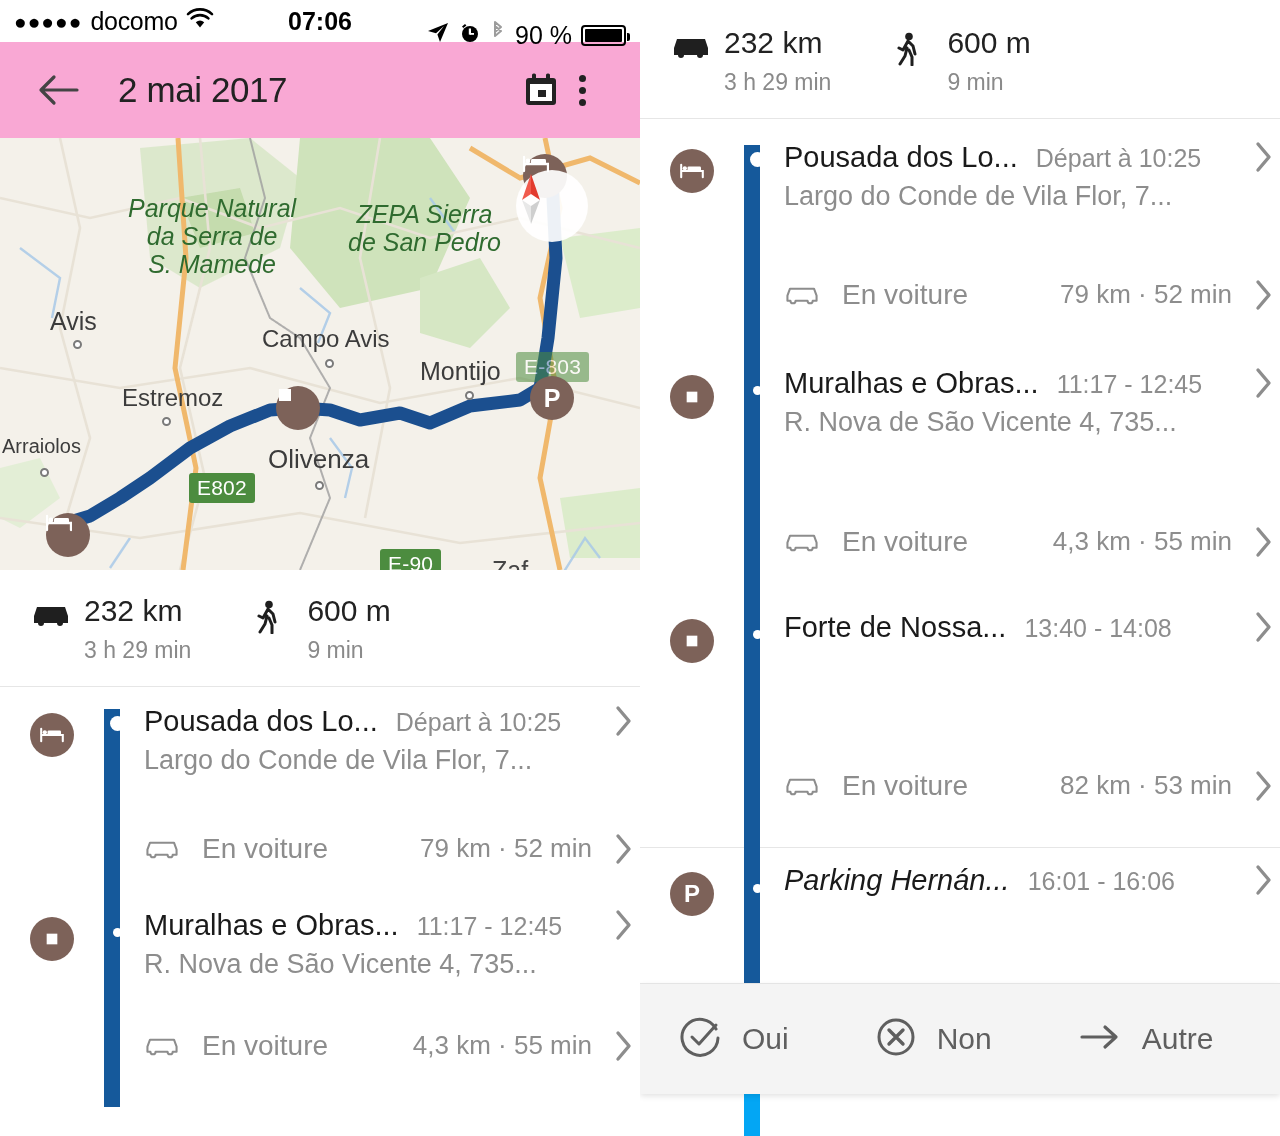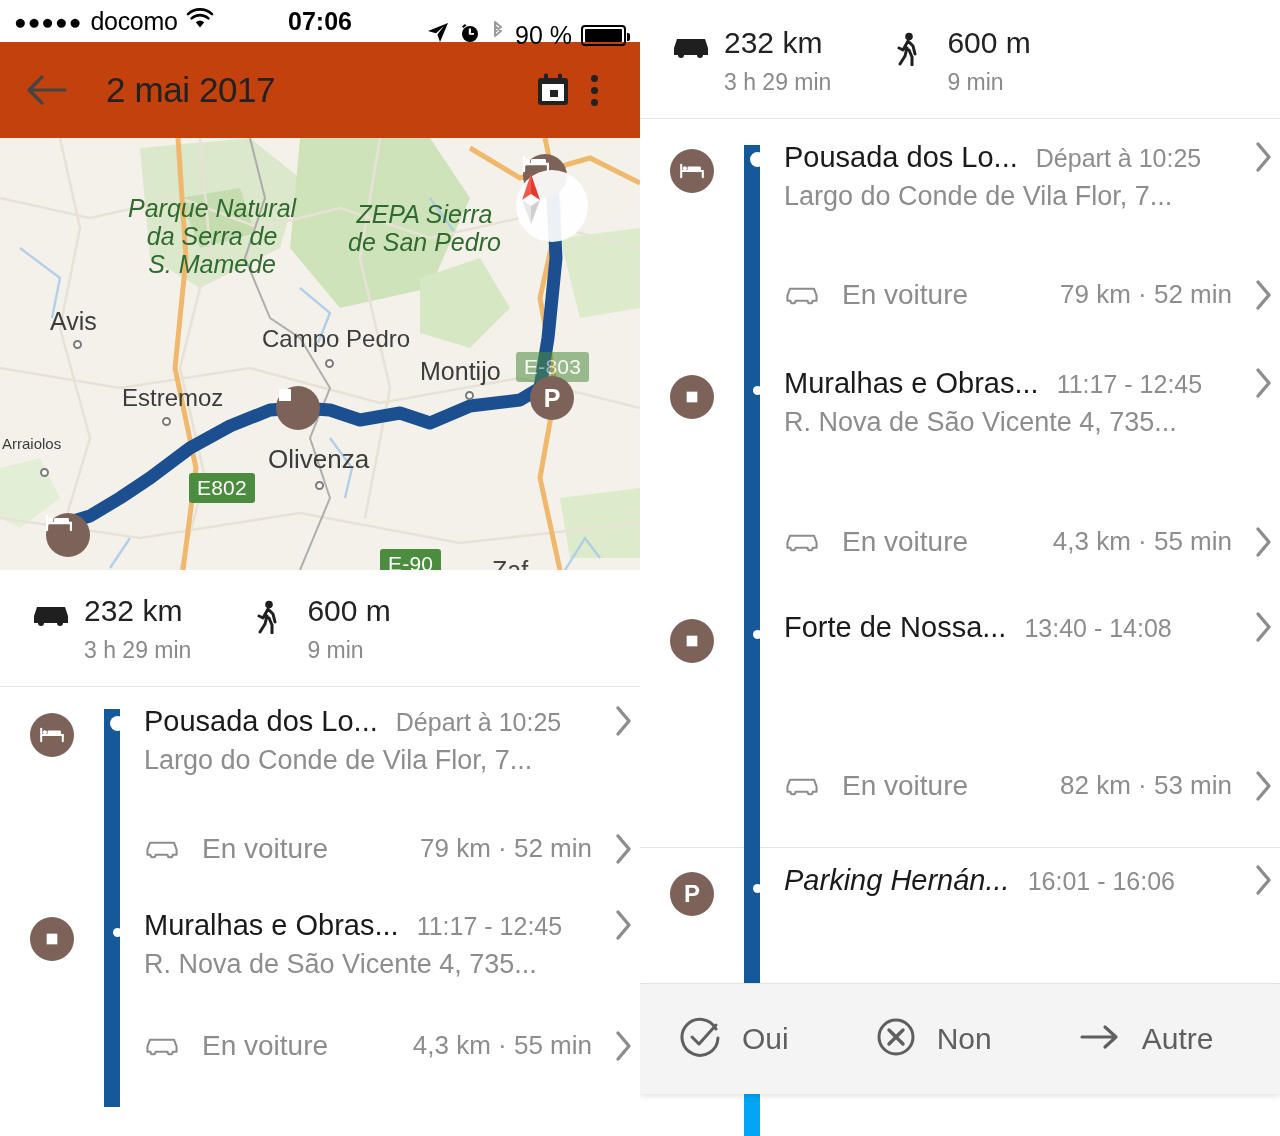--- a/index.html
+++ b/index.html
@@ -24,21 +24,21 @@
   .sb-dots { letter-spacing: 1px; font-size: 21px; line-height: 1; }
   .sb-carrier { font-size: 25px; letter-spacing: -0.3px; }
   .sb-center { position: absolute; left: 0; right: 0; text-align: center; font-size: 25px; font-weight: 600; pointer-events: none; }
   .sb-right { margin-left: auto; display: flex; align-items: center; gap: 9px; z-index: 2; margin-top: 28px; }
   .sb-pct { font-size: 25px; font-weight: 500; }
   .batt { width: 45px; height: 21px; border: 2.5px solid #000; border-radius: 4px; position: relative; padding: 2px; }
   .batt::after { content: ""; position: absolute; right: -6px; top: 6px; width: 3px; height: 8px; background: #000; border-radius: 0 2px 2px 0; }
   .batt i { display: block; height: 100%; background: #000; border-radius: 1px; }
 
   
-  .appbar { height: 96px; display: flex; align-items: center; padding: 0 24px; background: #c2410c; }
+  .appbar { height: 96px; display: flex; align-items: center; padding: 0 36px; background: #f9a8d4; }
   .appbar .title { font-size: 35px; color: #222; margin-left: 38px; letter-spacing: -0.4px; }
   .appbar .spacer { flex: 1; }
   .icon-btn { display: flex; align-items: center; justify-content: center; }
   .dots3 { display: flex; flex-direction: column; gap: 5px; align-items: center; padding: 0 18px; }
   .dots3 span { width: 7px; height: 7px; background: #222; border-radius: 50%; }
 
   
   .map { position: relative; width: 640px; height: 432px; background: #f2efe9; overflow: hidden; }
   .map svg { position: absolute; inset: 0; }
   .maplabel { position: absolute; font-size: 23px; color: #3c3c3c; white-space: nowrap; }
@@ -199,27 +199,27 @@
 
       <div class="maplabel park" style="left:128px; top:56px;">
         Parque Natural<br>da Serra de<br>S. Mamede
       </div>
       <div class="maplabel park" style="left:348px; top:62px;">
         ZEPA Sierra<br>de San Pedro
       </div>
 
       <div class="maplabel" style="left:50px; top:169px; font-size:25px;">Avis</div>
       <div class="citydot" style="left:73px; top:202px;"></div>
-      <div class="maplabel" style="left:262px; top:187px; font-size:24px;">Campo Pedro</div>
+      <div class="maplabel" style="left:262px; top:187px; font-size:24px;">Campo Avis</div>
       <div class="citydot" style="left:325px; top:221px;"></div>
       <div class="maplabel" style="left:122px; top:246px; font-size:24px;">Estremoz</div>
       <div class="citydot" style="left:162px; top:279px;"></div>
       <div class="maplabel" style="left:420px; top:219px; font-size:25px;">Montijo</div>
       <div class="citydot" style="left:465px; top:253px;"></div>
-      <div class="maplabel" style="left:2px; top:297px; font-size:15px;">Arraiolos</div>
+      <div class="maplabel" style="left:2px; top:297px; font-size:20px;">Arraiolos</div>
       <div class="citydot" style="left:40px; top:330px;"></div>
       <div class="maplabel" style="left:268px; top:306px; font-size:26px;">Olivenza</div>
       <div class="citydot" style="left:315px; top:343px;"></div>
       <div class="maplabel" style="left:492px; top:418px; font-size:25px; color:#444;">Zaf</div>
 
       <div class="shield" style="left:189px; top:335px;">E802</div>
       <div class="shield" style="left:380px; top:411px;">E-90</div>
 
       <div class="shield" style="left:516px; top:214px; opacity:0.55;">E-803</div>
 

